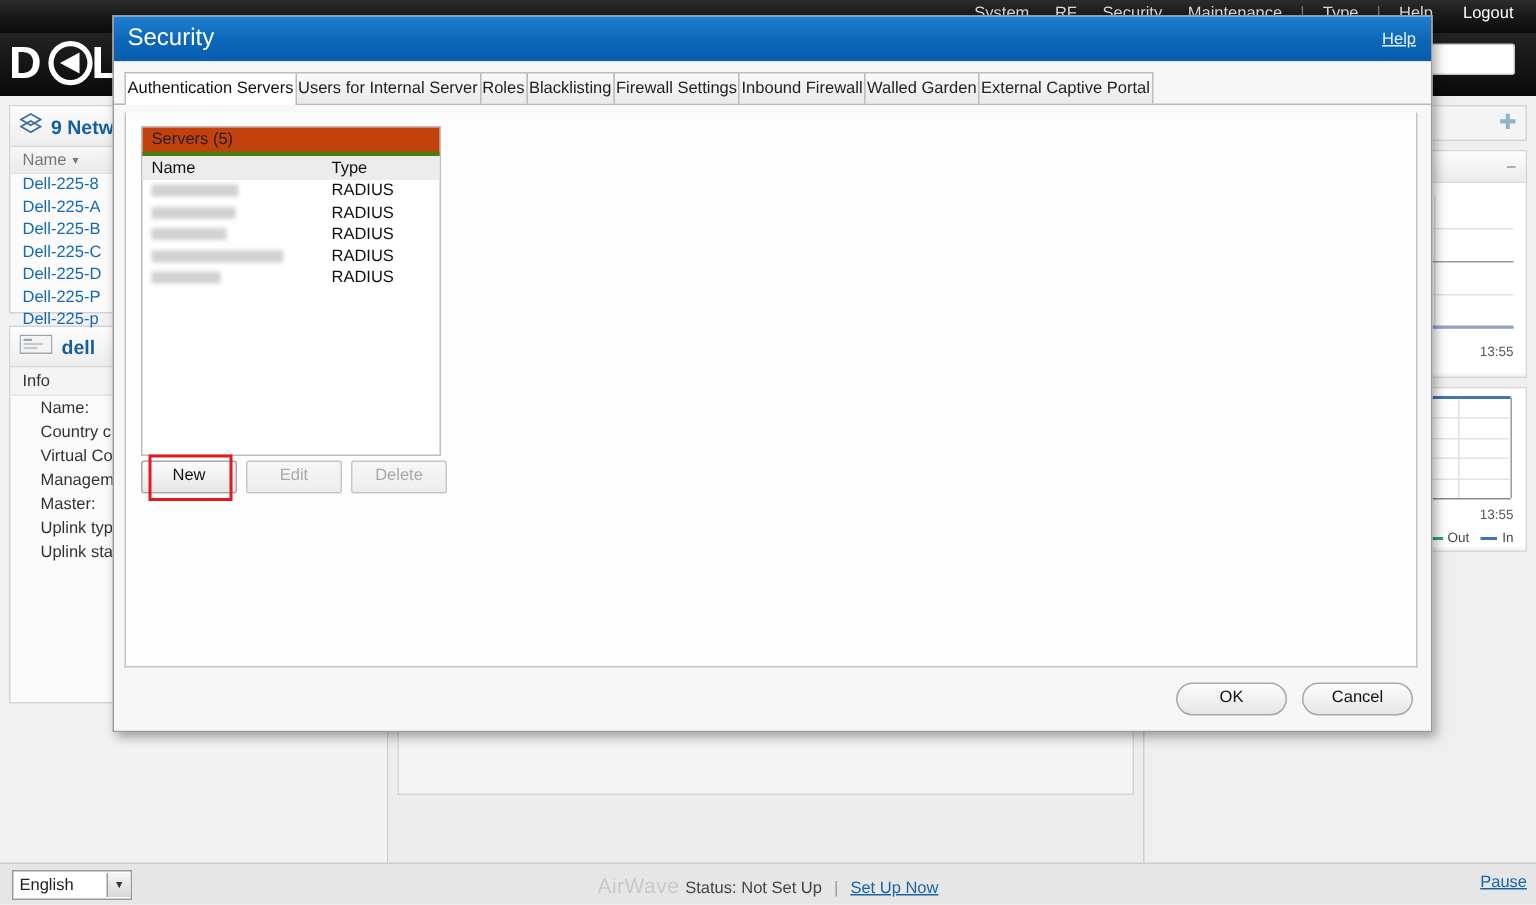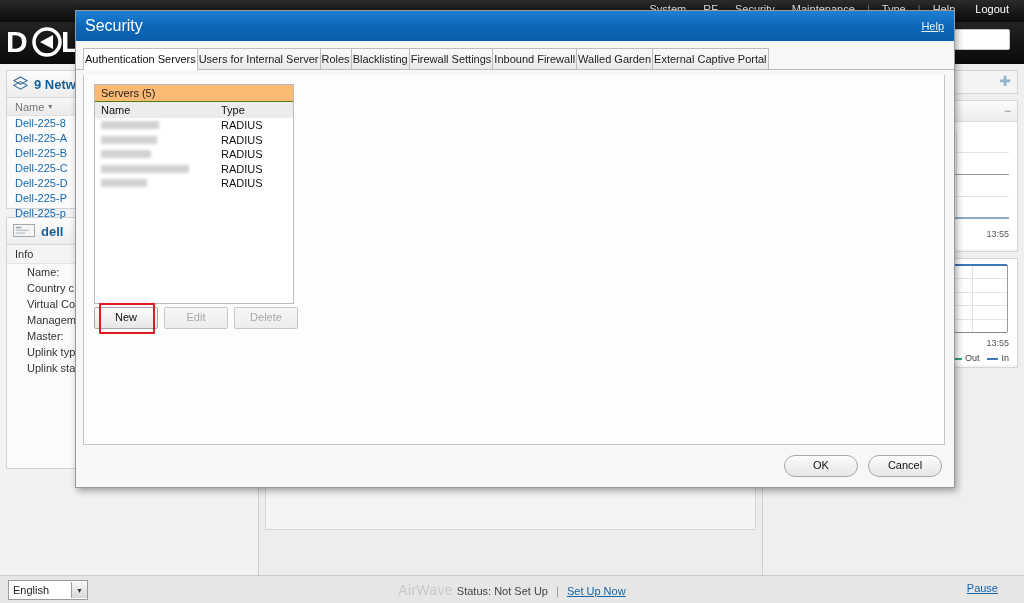--- a/index.html
+++ b/index.html
@@ -63,21 +63,21 @@
   .statusbar{position:absolute;left:0;bottom:0;width:1024px;height:27px;background:#e6e6e6;
              border-top:1px solid #cccccc;}
   .lang-select{position:absolute;left:8px;top:4px;width:78px;height:18px;background:#fff;
                border:1px solid #9b9b9b;font-size:11px;display:flex;align-items:center;}
   .lang-select .lbl{padding-left:4px;flex:1;}
   .lang-select .arrow{width:15px;height:16px;background:linear-gradient(180deg,#f6f6f6,#d8d8d8);
                       border-left:1px solid #9b9b9b;display:flex;align-items:center;justify-content:center;font-size:7px;color:#333;}
   .status-center{position:absolute;left:0;right:0;top:6px;text-align:center;font-size:11px;color:#444;}
   .aw{color:#c9c9c9;font-size:14px;letter-spacing:.3px;margin-right:4px;}
   .status-center a{color:#1764a8;}
-  .pause{position:absolute;right:26px;top:6px;font-size:11px;color:#1764a8;text-decoration:underline;}
+  .pause{position:absolute;right:6px;top:6px;font-size:11px;color:#1764a8;text-decoration:underline;}
 
   
   .dlg-shadow{position:absolute;left:75px;top:10px;width:878px;height:476px;
               background:#ffffff;border:1px solid #9a9a9a;
               box-shadow:2px 3px 7px rgba(0,0,0,.35);}
   .dlg-title{height:30px;background:linear-gradient(180deg,#1f7fd0 0%,#0b66b8 55%,#0a5da9 100%);
              display:flex;align-items:center;justify-content:space-between;padding:0 10px 0 9px;}
   .dlg-title .t{color:#fff;font-size:16px;}
   .dlg-title .h{color:#e6f1fb;font-size:11px;text-decoration:underline;}
   .dlg-body{position:absolute;left:0;right:0;top:30px;bottom:0;background:#f7f7f7;}
@@ -88,21 +88,21 @@
        background:linear-gradient(180deg,#fafafa,#e9e9e9);border:1px solid #bdbdbd;
        border-bottom:none;margin-right:-1px;white-space:nowrap;}
   .tab.active{background:#ffffff;position:relative;top:1px;height:21px;line-height:21px;color:#111;}
 
   .tabpane{position:absolute;left:7px;right:9px;top:34px;bottom:42px;background:#fdfdfd;
            border:1px solid #c4c4c4;border-top:none;}
 
   .srv-box{position:absolute;left:10px;top:9px;width:198px;height:218px;background:#fff;
            border:1px solid #bcbcbc;}
   .srv-cap{height:16px;line-height:16px;padding:0 6px;font-size:11px;color:#222;
-           background:#fdba74;border-bottom:1px solid #4d7c0f;}
+           background:#c2410c;border-bottom:3px solid #4d7c0f;}
   .srv-hdr{height:16px;line-height:16px;font-size:11px;color:#111;background:#ececec;
            display:flex;padding:0 6px;}
   .srv-hdr .c1{width:120px;}
   .srv-row{height:14.5px;line-height:14.5px;font-size:11px;display:flex;padding:0 6px;color:#111;}
   .srv-row .c1{width:120px;}
   .redacted{display:inline-block;height:8px;background:#c9c9c9;border-radius:1px;
             filter:blur(1.4px);opacity:.85;margin-top:3px;}
 
   .btnrow{position:absolute;left:10px;top:232px;display:flex;gap:6px;align-items:center;}
   .btn{min-width:42px;height:20px;line-height:18px;padding:0 10px;font-size:11px;text-align:center;

